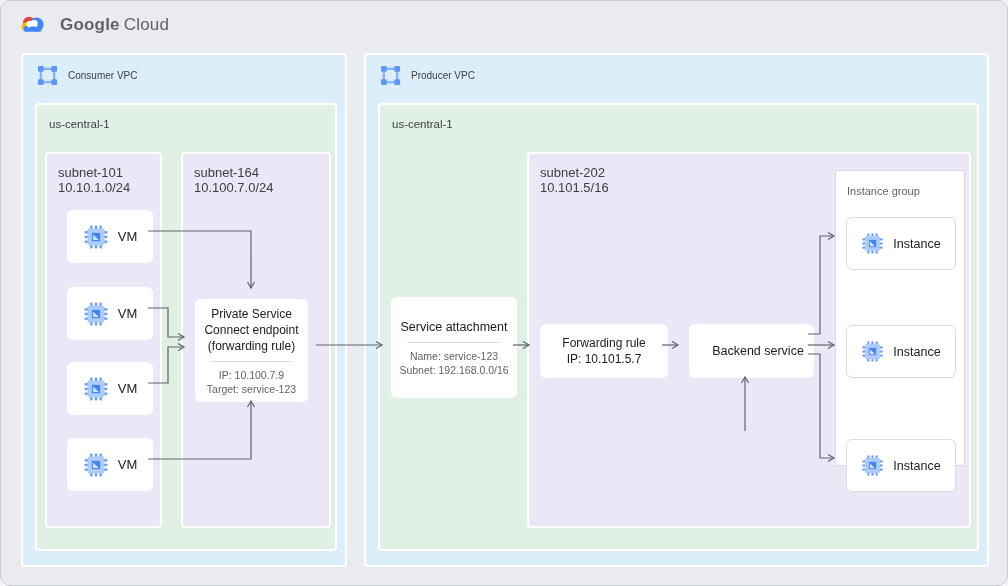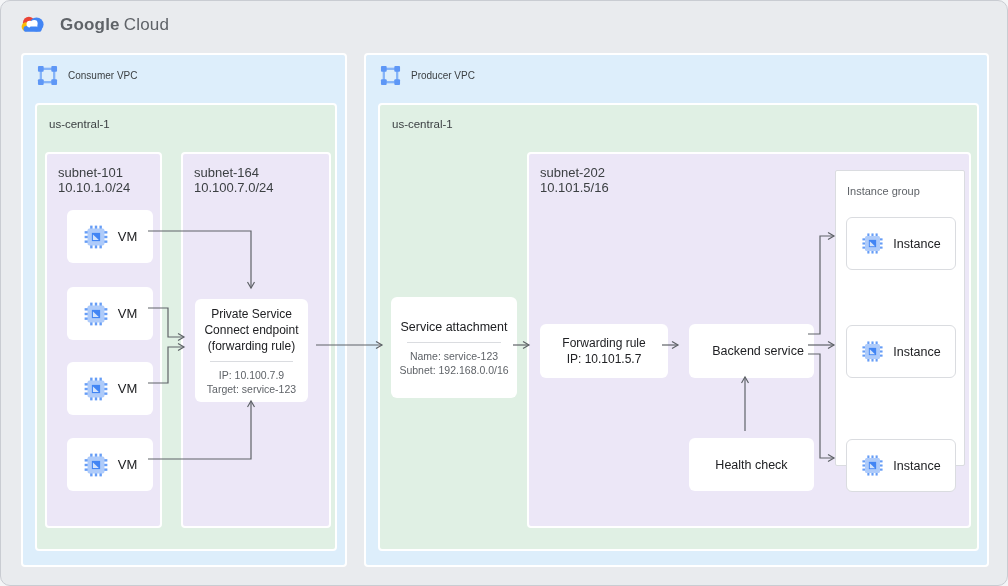--- a/index.html
+++ b/index.html
@@ -181,23 +181,20 @@
 
         <div class="node center-node" style="left:11px; top:170px; width:128px; height:54px;">
           <div class="node-title">Forwarding rule</div>
           <div class="node-title">IP: 10.101.5.7</div>
         </div>
 
         <div class="node center-node" style="left:160px; top:170px; width:125px; height:54px;">
           <div class="node-title" style="font-size:12.5px;margin-left:13px;">Backend service</div>
         </div>
 
-        <div class="node center-node" style="left:160px; top:284px; width:125px; height:53px;">
-          <div class="node-title" style="font-size:12.5px;">Health check</div>
-        </div>
 
         <div class="group" style="left:306px; top:16px; width:130px; height:296px;">
           <div class="group-label">Instance group</div>
 
           <div class="node row-node bordered" style="left:10px; top:46px; width:110px; height:53px;">
             <span class="icon">
                 <svg width="23" height="23" viewBox="0 0 24 24">
                   <use href="#icon-chip"></use>
                 </svg>
               </span>

